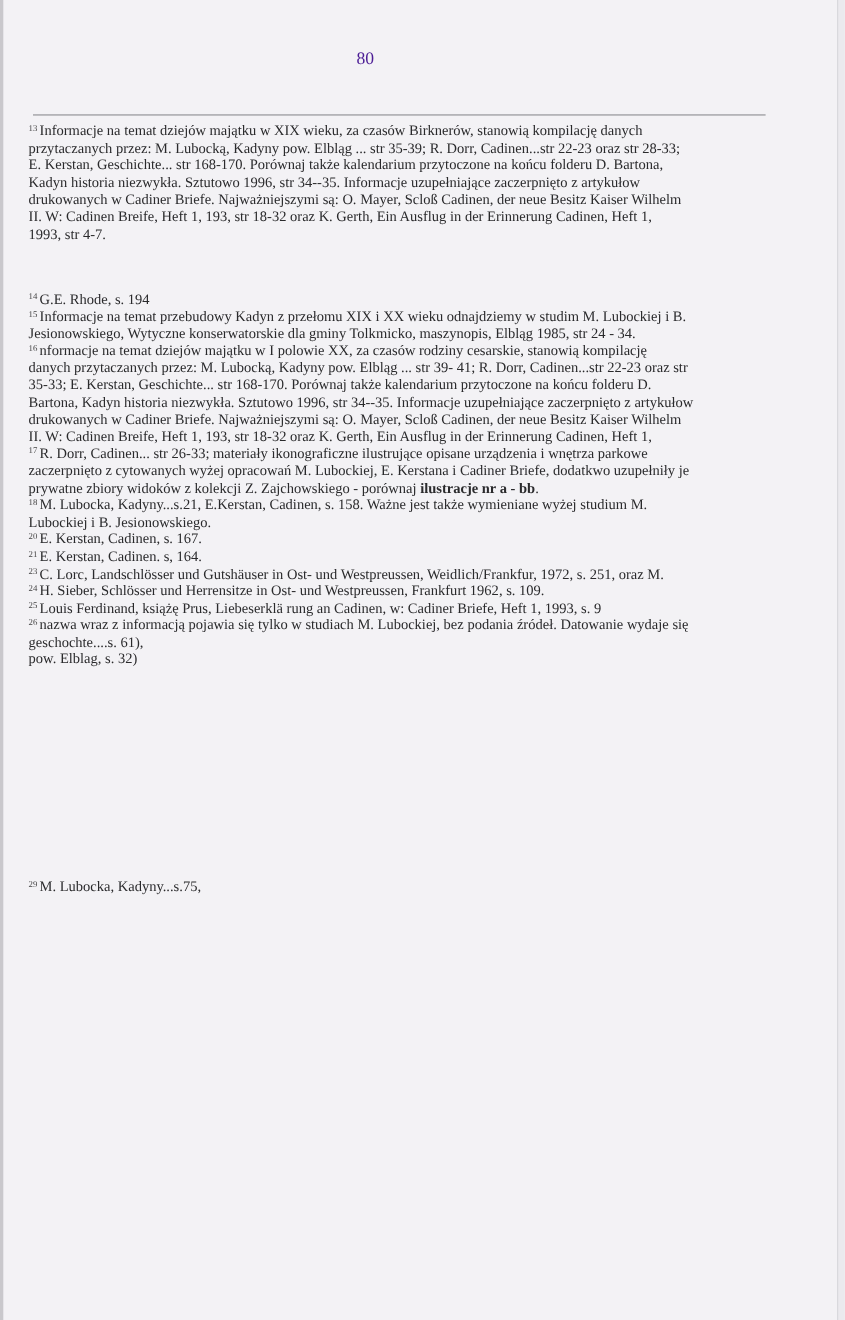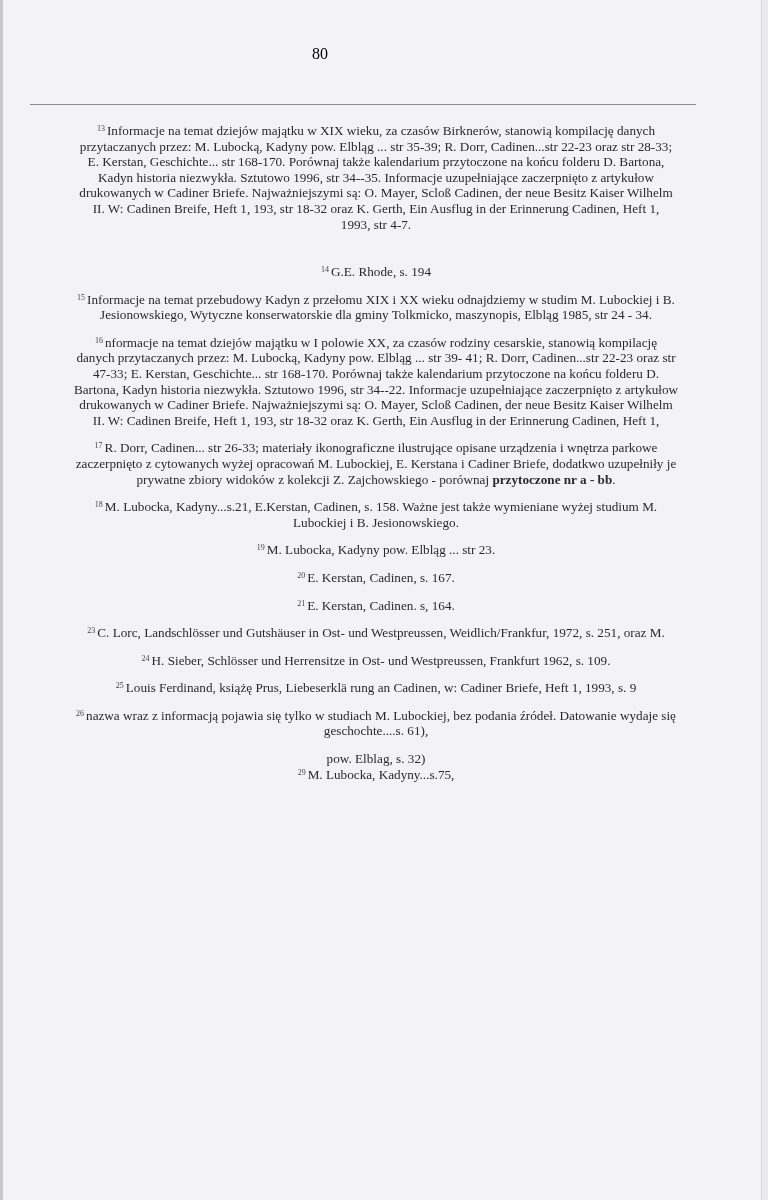--- a/index.html
+++ b/index.html
@@ -6,35 +6,35 @@
   body {
     width: 768px; height: 1200px; overflow: hidden;
     background: #f3f2f5;
     font-family: "Liberation Serif", serif;
     color: #2a2a2c;
     position: relative;
   }
   .page-edge-left { position: absolute; left: 0; top: 0; width: 3px; height: 1200px; background: #c9c8cc; }
   .page-edge-right { position: absolute; right: 0; top: 0; width: 6px; height: 1200px; background: #ebeaee; border-left: 1px solid #d8d7db; }
   .page-number {
-    position: absolute; top: 45px; left: 0; width: 640px; text-align: center;
-    font-size: 16px; color: #000000;
+    position: absolute; top: 45px; left: 12px; width: 640px; text-align: center;
+    font-size: 16px; color: #4c1d95;
   }
   .footnote-rule {
     position: absolute; left: 30px; top: 104px; width: 666px; height: 0;
     border-top: 1px solid #8c8c90;
   }
   .footnotes {
     position: absolute; left: 26px; width: 700px;
     font-size: 13.2px; line-height: 15.6px;
   }
   .fn-block-1 { top: 111px; }
-  .fn-block-2 { top: 252px; }
-  .fn-block-3 { top: 755px; }
-  .fn { margin: 12px; position: relative; text-align: center; }
+  .fn-block-2 { top: 264px; }
+  .fn-block-3 { top: 798px; }
+  .fn { margin: 0; position: relative; }
   .fn .num {
     font-size: 8px; vertical-align: top; position: relative; top: -2px; margin-right: 2px;
     color: #444;
   }
   .fn b { font-weight: bold; }
   .line { display: block; white-space: nowrap; }
 </style>
 </head>
 <body>
 
@@ -61,36 +61,33 @@
   <p class="fn">
     <span class="line"><span class="num">14</span><span>G.E. Rhode, s. 194</span></span>
   </p>
   <p class="fn">
     <span class="line"><span class="num">15</span><span>Informacje na temat przebudowy Kadyn z przełomu XIX i XX wieku odnajdziemy w  studim M. Lubockiej i B.</span></span>
     <span class="line">Jesionowskiego, Wytyczne konserwatorskie dla gminy Tolkmicko, maszynopis, Elbląg 1985, str 24 - 34.</span>
   </p>
   <p class="fn">
     <span class="line"><span class="num">16</span><span>nformacje na temat dziejów  majątku  w I polowie XX, za czasów rodziny cesarskie, stanowią kompilację</span></span>
     <span class="line">danych przytaczanych przez: M. Lubocką, Kadyny pow. Elbląg ... str 39- 41; R. Dorr, Cadinen...str 22-23 oraz str</span>
-    <span class="line">47-33; E. Kerstan, Geschichte... str 168-170. Porównaj także kalendarium przytoczone na końcu folderu D.</span>
-    <span class="line">Bartona, Kadyn historia niezwykła. Sztutowo 1996, str 34--22. Informacje uzupełniające zaczerpnięto z artykułow</span>
+    <span class="line">35-33; E. Kerstan, Geschichte... str 168-170. Porównaj także kalendarium przytoczone na końcu folderu D.</span>
+    <span class="line">Bartona, Kadyn historia niezwykła. Sztutowo 1996, str 34--35. Informacje uzupełniające zaczerpnięto z artykułow</span>
     <span class="line">drukowanych w Cadiner Briefe. Najważniejszymi są: O. Mayer, Scloß Cadinen, der neue Besitz Kaiser Wilhelm</span>
     <span class="line">II. W: Cadinen Breife, Heft 1, 193, str 18-32 oraz K. Gerth, Ein Ausflug in der Erinnerung Cadinen, Heft 1,</span>
   </p>
   <p class="fn">
     <span class="line"><span class="num">17</span><span>R. Dorr, Cadinen... str 26-33; materiały ikonograficzne ilustrujące opisane urządzenia i wnętrza parkowe</span></span>
     <span class="line">zaczerpnięto z cytowanych wyżej opracowań M. Lubockiej, E. Kerstana i Cadiner Briefe, dodatkwo uzupełniły je</span>
-    <span class="line"><span>prywatne zbiory widoków z kolekcji Z. Zajchowskiego - porównaj </span><b>przytoczone nr a - bb</b><span>.</span></span>
+    <span class="line"><span>prywatne zbiory widoków z kolekcji Z. Zajchowskiego - porównaj </span><b>ilustracje nr a - bb</b><span>.</span></span>
   </p>
   <p class="fn">
     <span class="line"><span class="num">18</span><span>M. Lubocka, Kadyny...s.21, E.Kerstan, Cadinen, s. 158. Ważne jest także wymieniane wyżej studium M.</span></span>
     <span class="line">Lubockiej i B. Jesionowskiego.</span>
-  </p>
-  <p class="fn">
-    <span class="line"><span class="num">19</span><span>M. Lubocka, Kadyny pow. Elbląg ... str 23.</span></span>
   </p>
   <p class="fn">
     <span class="line"><span class="num">20</span><span>E. Kerstan, Cadinen, s. 167.</span></span>
   </p>
   <p class="fn">
     <span class="line"><span class="num">21</span><span>E. Kerstan, Cadinen. s, 164.</span></span>
   </p>
   <p class="fn">
     <span class="line"><span class="num">23</span><span>C. Lorc, Landschlösser und Gutshäuser in Ost- und Westpreussen, Weidlich/Frankfur, 1972, s. 251, oraz M.</span></span>
   </p>

